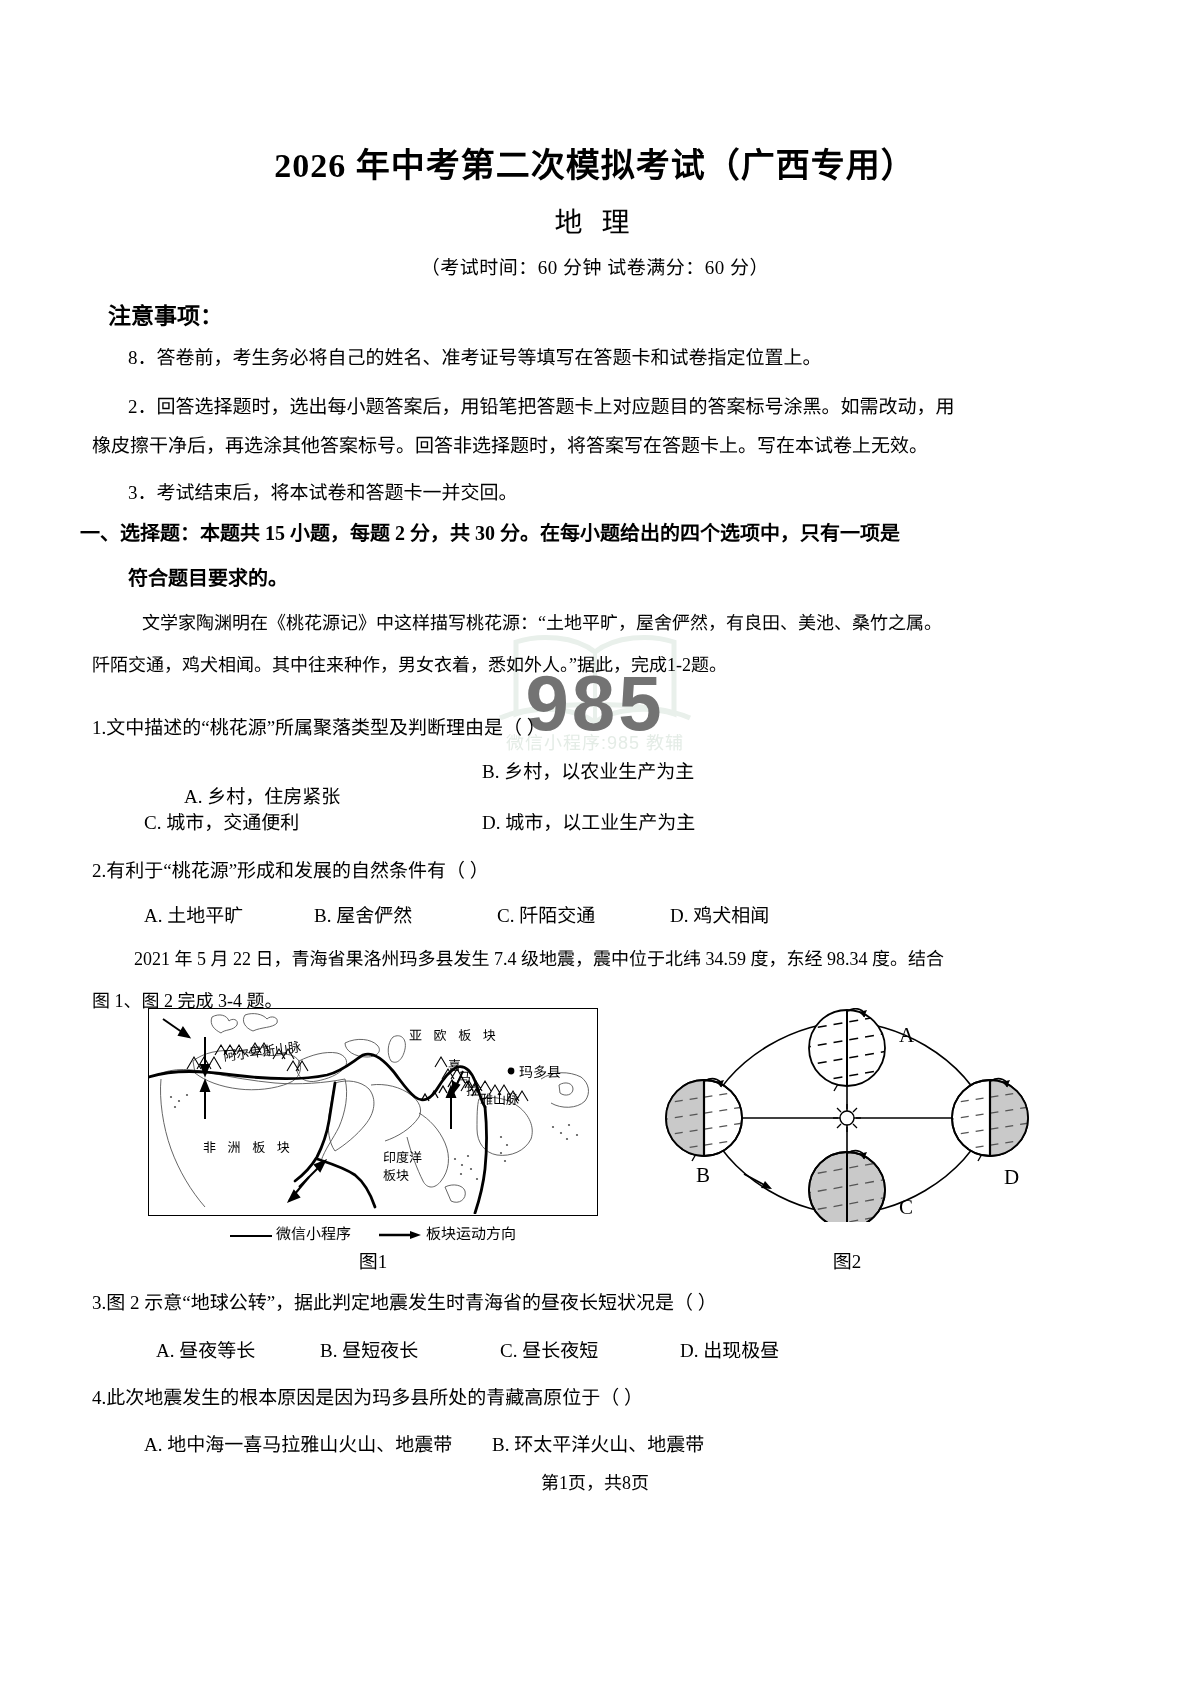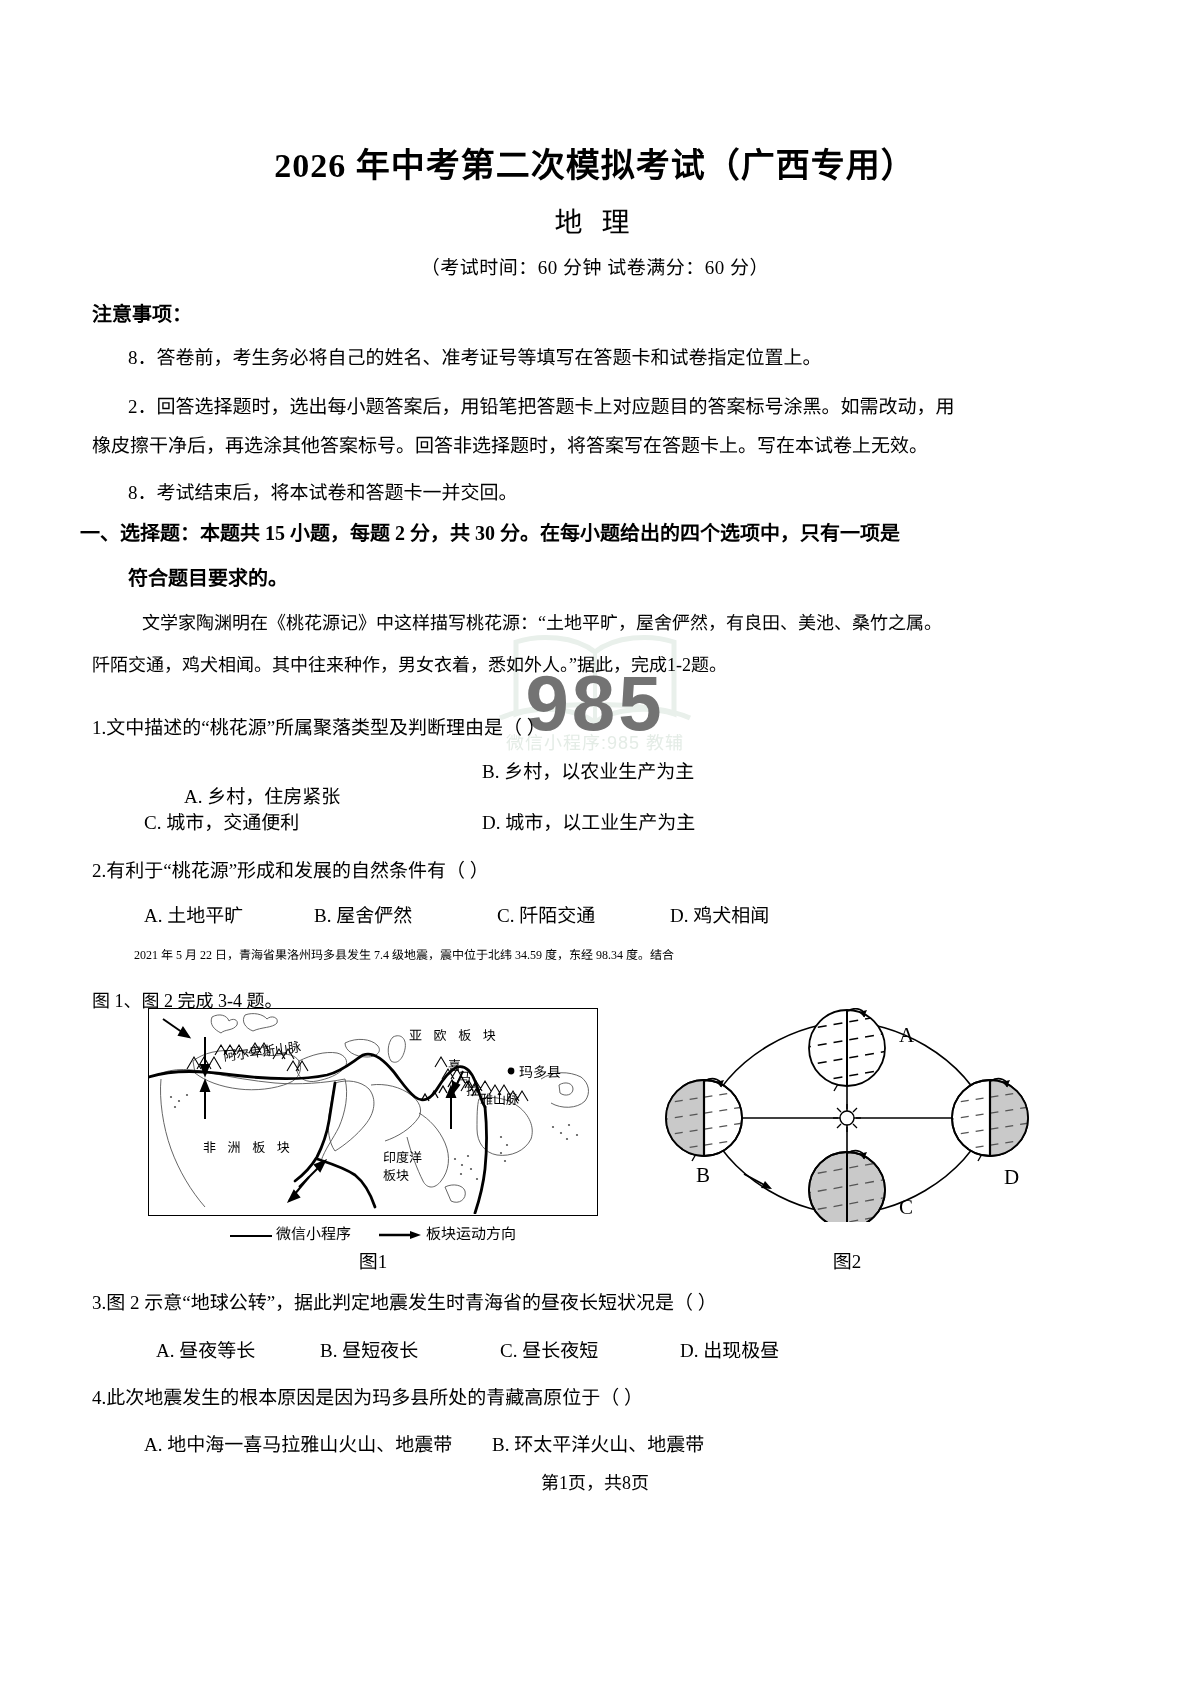--- a/index.html
+++ b/index.html
@@ -104,21 +104,21 @@
   }
 
   
   .tx {
     position: absolute;
     font-size: 19px;
     line-height: 1.55;
     white-space: nowrap;
   }
 
-  .notice-head { left: 0; top: 299px; font-size: 20px; font-weight: bold; }
+  .notice-head { left: 16px; top: 299px; font-size: 23px; font-weight: bold; }
   .notice-1 { left: 36px; top: 343px; }
   .notice-2a { left: 36px; top: 392px; }
   .notice-2b { left: 0; top: 431px; }
   .notice-3 { left: 36px; top: 478px; }
 
   .sec-1a { left: -12px; top: 518px; font-weight: bold; font-size: 20px; }
   .sec-1b { left: 36px; top: 563px; font-weight: bold; font-size: 20px; }
 
   .para-1a { left: 50px; top: 610px; font-size: 18px; }
   .para-1b { left: 0; top: 652px; font-size: 18px; }
@@ -128,21 +128,21 @@
   .q1-b { left: 390px; top: 757px; }
   .q1-c { left: 52px; top: 808px; }
   .q1-d { left: 390px; top: 808px; }
 
   .q2 { left: 0; top: 856px; }
   .q2-a { left: 52px; top: 901px; }
   .q2-b { left: 222px; top: 901px; }
   .q2-c { left: 405px; top: 901px; }
   .q2-d { left: 578px; top: 901px; }
 
-  .para-2a { left: 42px; top: 946px; font-size: 12px; }
+  .para-2a { left: 42px; top: 946px; font-size: 18px; }
   .para-2b { left: 0; top: 988px; font-size: 18px; }
 
   .q3 { left: 0; top: 1288px; }
   .q3-a { left: 52px; top: 1336px; margin-left: 12px; }
   .q3-b { left: 228px; top: 1336px; }
   .q3-c { left: 408px; top: 1336px; }
   .q3-d { left: 588px; top: 1336px; }
 
   .q4 { left: 0; top: 1383px; }
   .q4-a { left: 52px; top: 1430px; }
@@ -256,21 +256,21 @@
     </div>
 
     <div class="doc-title">2026 年中考第二次模拟考试（广西专用）</div>
     <div class="doc-subject">地 理</div>
     <div class="doc-exam-info">（考试时间：60 分钟 试卷满分：60 分）</div>
 
     <div class="tx notice-head">注意事项：</div>
     <div class="tx notice-1">8．答卷前，考生务必将自己的姓名、准考证号等填写在答题卡和试卷指定位置上。</div>
     <div class="tx notice-2a">2．回答选择题时，选出每小题答案后，用铅笔把答题卡上对应题目的答案标号涂黑。如需改动，用</div>
     <div class="tx notice-2b">橡皮擦干净后，再选涂其他答案标号。回答非选择题时，将答案写在答题卡上。写在本试卷上无效。</div>
-    <div class="tx notice-3">8．考试结束后，将本试卷和答题卡一并交回。</div>
+    <div class="tx notice-3">3．考试结束后，将本试卷和答题卡一并交回。</div>
 
     <div class="tx sec-1a">一、选择题：本题共 15 小题，每题 2 分，共 30 分。在每小题给出的四个选项中，只有一项是</div>
     <div class="tx sec-1b">符合题目要求的。</div>
 
     <div class="tx para-1a">文学家陶渊明在《桃花源记》中这样描写桃花源：“土地平旷，屋舍俨然，有良田、美池、桑竹之属。</div>
     <div class="tx para-1b">阡陌交通，鸡犬相闻。其中往来种作，男女衣着，悉如外人。”据此，完成1-2题。</div>
 
     <div class="tx q1">1.文中描述的“桃花源”所属聚落类型及判断理由是（        ）</div>
     <div class="tx q1-a">A. 乡村，住房紧张</div>
     <div class="tx q1-b">B. 乡村，以农业生产为主</div>

